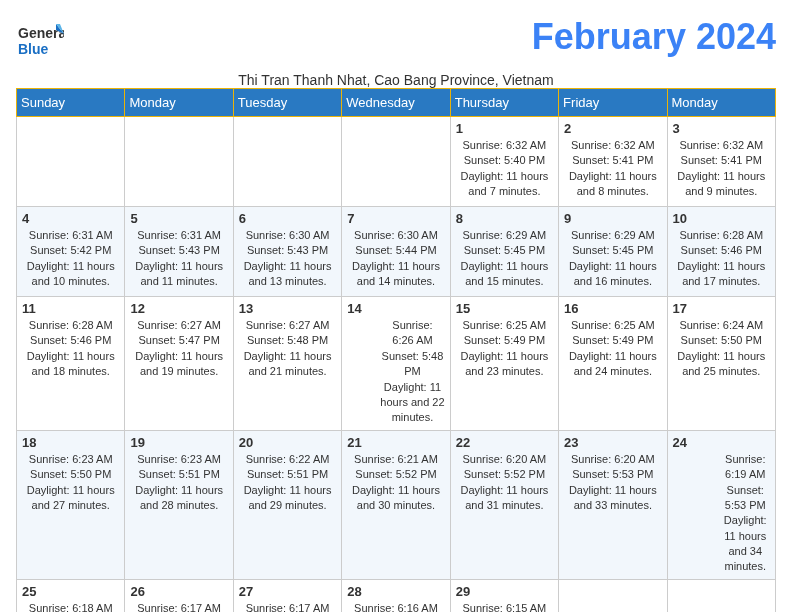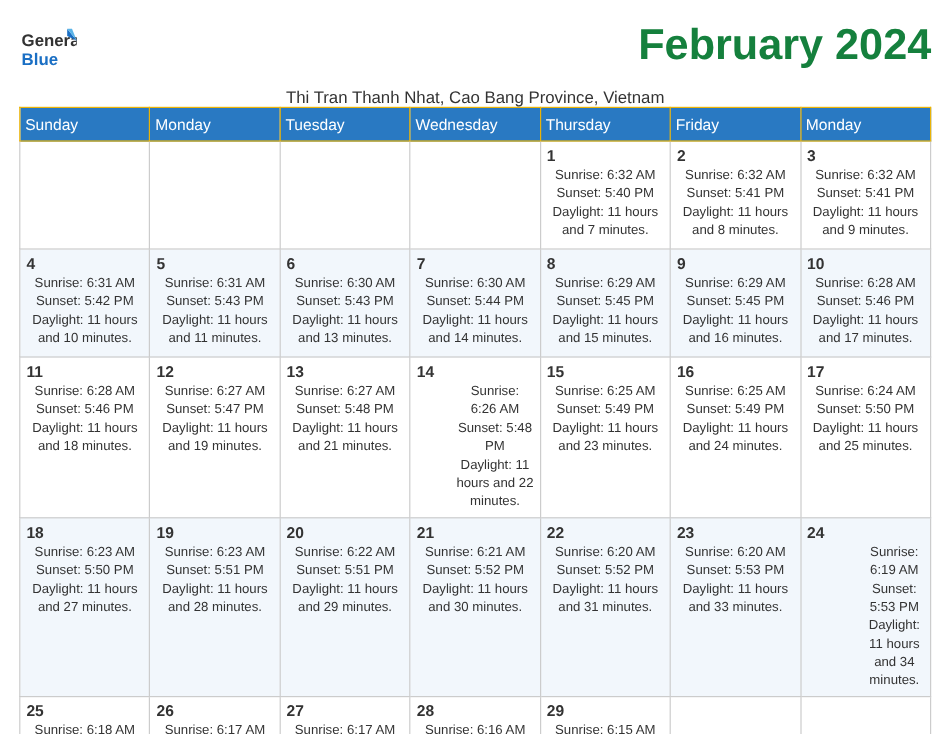--- a/index.html
+++ b/index.html
@@ -17,21 +17,21 @@
       margin-bottom: 4px;
     }
     .logo {
       display: flex;
       align-items: center;
       gap: 2px;
     }
     .title {
       font-size: 36px;
       font-weight: bold;
-      color: #15803d;
+      color: #3b82f6;
       text-align: right;
     }
     .subtitle {
       text-align: center;
       font-size: 14px;
       color: #333;
       margin-bottom: 0;
     }
     table {
       width: 100%;

